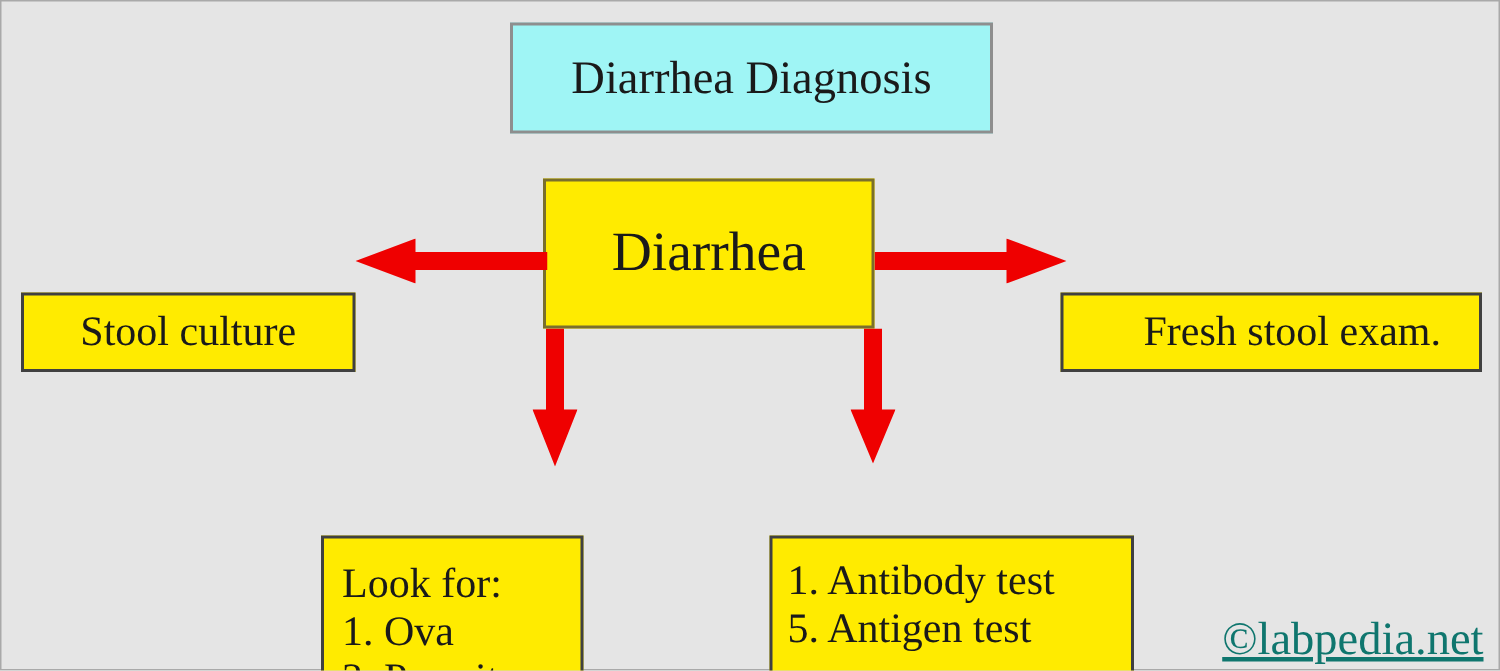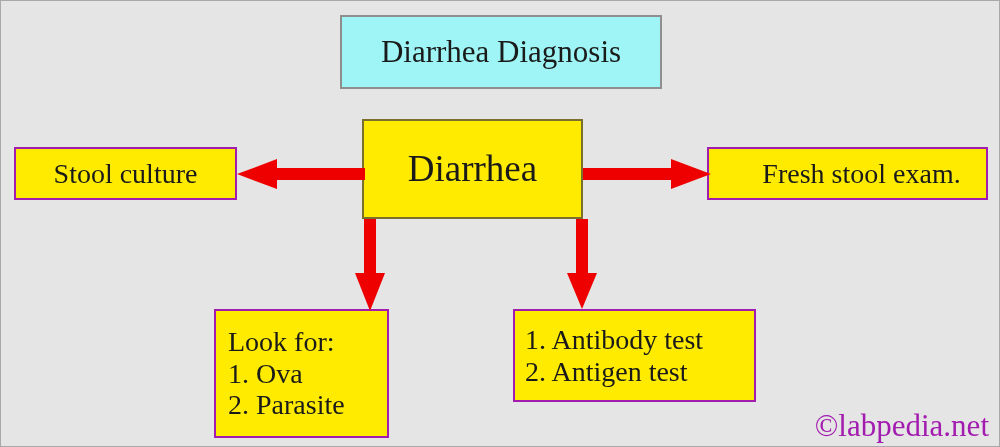--- a/index.html
+++ b/index.html
@@ -44,22 +44,23 @@
     background: #ffeb00;
     border: 2px solid #7a6f2c;
     left: 361px;
     top: 118px;
     width: 221px;
     height: 100px;
     font-size: 37px;
   }
   .yellow-box {
     background: #ffeb00;
-    border: 2px solid #a21caf;
+    border: 2px solid #404040;
     font-size: 28px;
+    margin-top: 48px;
   }
   .left-box {
     left: 13px;
     top: 146px;
     width: 223px;
     height: 53px;
   }
   .right-box {
     left: 706px;
     top: 146px;
@@ -91,22 +92,23 @@
     white-space: pre-line;
   }
   .arrow {
     position: absolute;
   }
   .watermark {
     position: absolute;
     right: 10px;
     bottom: 2px;
     font-size: 31px;
-    color: #a21caf;
+    color: #0f766e;
     letter-spacing: 0px;
+    text-decoration: underline;
   }
 </style>
 </head>
 <body>
 
 <div id="canvas">
 
   <div class="box main-box">
     <span>Diarrhea</span>
   </div>
@@ -124,21 +126,21 @@
   </div>
 
   <div class="box yellow-box bl-box">
     <span class="multiline">Look for:
 1. Ova
 2. Parasite</span>
   </div>
 
   <div class="box yellow-box br-box">
     <span class="multiline">1. Antibody test
-2. Antigen test</span>
+5. Antigen test</span>
   </div>
 
   <svg class="arrow" style="left:236px; top:158px;" width="128" height="30" viewBox="0 0 128 30">
     <polygon points="0,15 40,0 40,9 128,9 128,21 40,21 40,30" fill="#ef0000"></polygon>
   </svg>
 
   <svg class="arrow" style="left:582px; top:158px;" width="128" height="30" viewBox="0 0 128 30">
     <polygon points="128,15 88,0 88,9 0,9 0,21 88,21 88,30" fill="#ef0000"></polygon>
   </svg>
 

